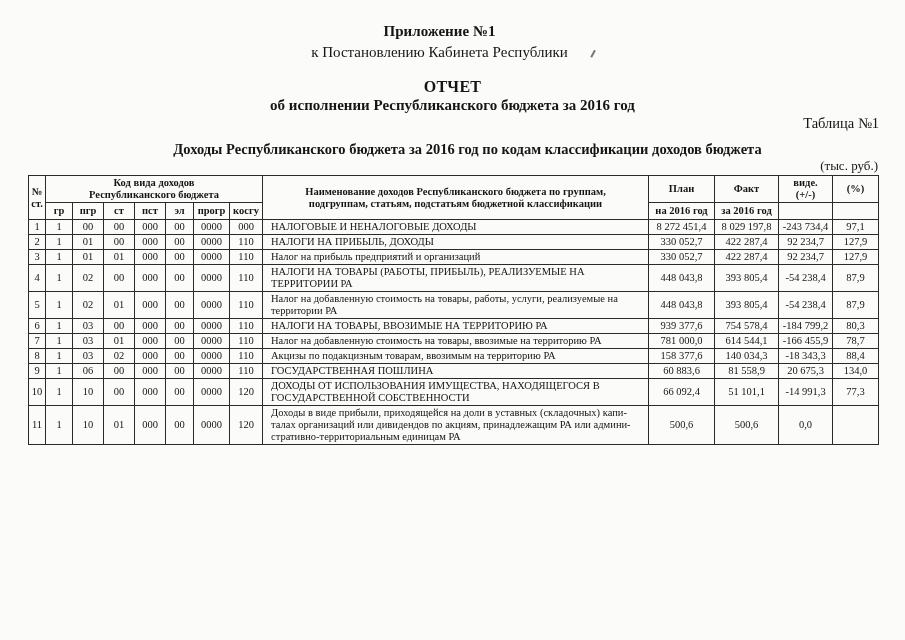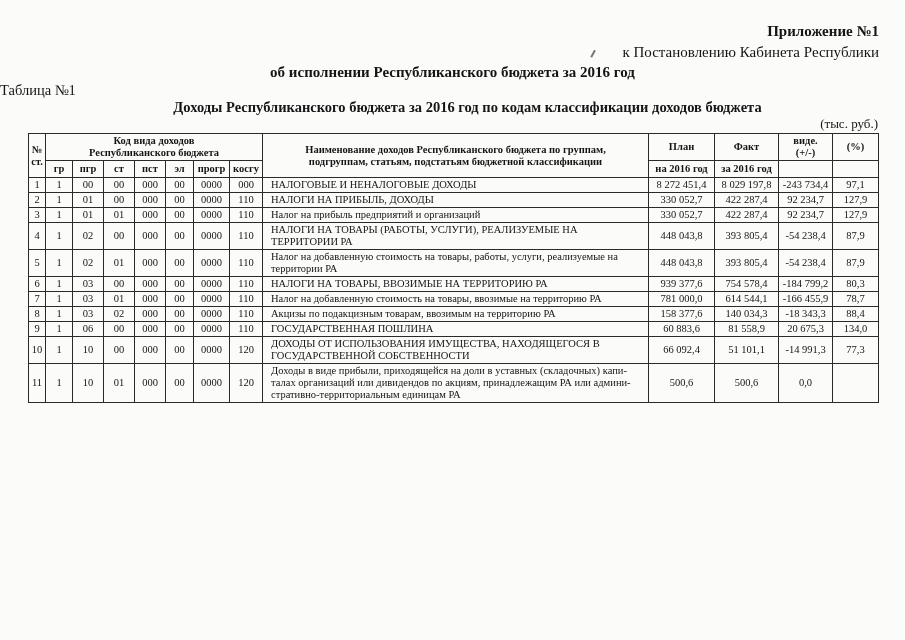--- a/index.html
+++ b/index.html
@@ -5,47 +5,47 @@
   html,body { margin:0; padding:0; }
   body {
     width:905px; height:640px;
     background:#fbfbfa;
     font-family:"Liberation Serif", serif;
     color:#151515;
     position:relative;
     overflow:hidden;
   }
   .appendix {
-    text-align:right;
+    text-align:center;
     padding:21px 26px 0 0;
     font-size:15px;
     line-height:1.4;
   }
   .appendix-line-bold { font-weight:bold; }
   .scan-mark {
     position:absolute; left:592px; top:50px;
     width:1px; height:8px;
     border-left:2px solid #777;
     transform:rotate(28deg);
   }
   .report-title {
     text-align:center; font-weight:bold;
     font-size:16px; margin-top:15px; letter-spacing:0.3px;
   }
   .report-subtitle {
     text-align:center; font-weight:bold;
     font-size:15px; margin-top:1px;
   }
   .table-number {
-    text-align:left; font-size:14.5px;
+    text-align:right; font-size:14.5px;
     padding-right:26px; margin-top:1px;
   }
   .table-title {
     text-align:center; font-weight:bold;
-    font-size:14.5px; padding-left:30px;
+    font-size:14.5px; margin-top:9px;padding-left:30px;
   }
   .units {
     text-align:right; font-size:13px;
     padding-right:27px; margin-bottom:1px;
   }
   table.budget {
     border-collapse:collapse;
     margin-left:28px;
     width:850px;
     table-layout:fixed;
@@ -77,20 +77,21 @@
 <body>
 
 <div>
 
   <div class="appendix">
     <div class="appendix-line-bold">Приложение №1</div>
     <div>к Постановлению Кабинета Республики</div>
   </div>
   <div class="scan-mark"></div>
 
+  <div class="report-title">ОТЧЕТ</div>
   <div class="report-subtitle">об исполнении Республиканского бюджета за 2016 год</div>
   <div class="table-number">Таблица №1</div>
   <div class="table-title">Доходы Республиканского бюджета за 2016 год по кодам классификации доходов бюджета</div>
   <div class="units">(тыс. руб.)</div>
 
   <table class="budget">
     <colgroup>
       <col style="width:17px">
         <col style="width:27px">
         <col style="width:31px">
@@ -181,21 +182,21 @@
   </tr>
         <tr>
     <td>4</td>
     <td>1</td>
     <td>02</td>
     <td>00</td>
     <td>000</td>
     <td>00</td>
     <td>0000</td>
     <td>110</td>
-    <td class="name-cell">НАЛОГИ НА ТОВАРЫ (РАБОТЫ, УСЛУГИ), РЕАЛИЗУЕМЫЕ НА
+    <td class="name-cell">НАЛОГИ НА ТОВАРЫ (РАБОТЫ, ПРИБЫЛЬ), РЕАЛИЗУЕМЫЕ НА
 ТЕРРИТОРИИ РА</td>
     <td class="val-cell">448 043,8</td>
     <td class="val-cell">393 805,4</td>
     <td class="val-cell">-54 238,4</td>
     <td class="val-cell">87,9</td>
   </tr>
         <tr>
     <td>5</td>
     <td>1</td>
     <td>02</td>

